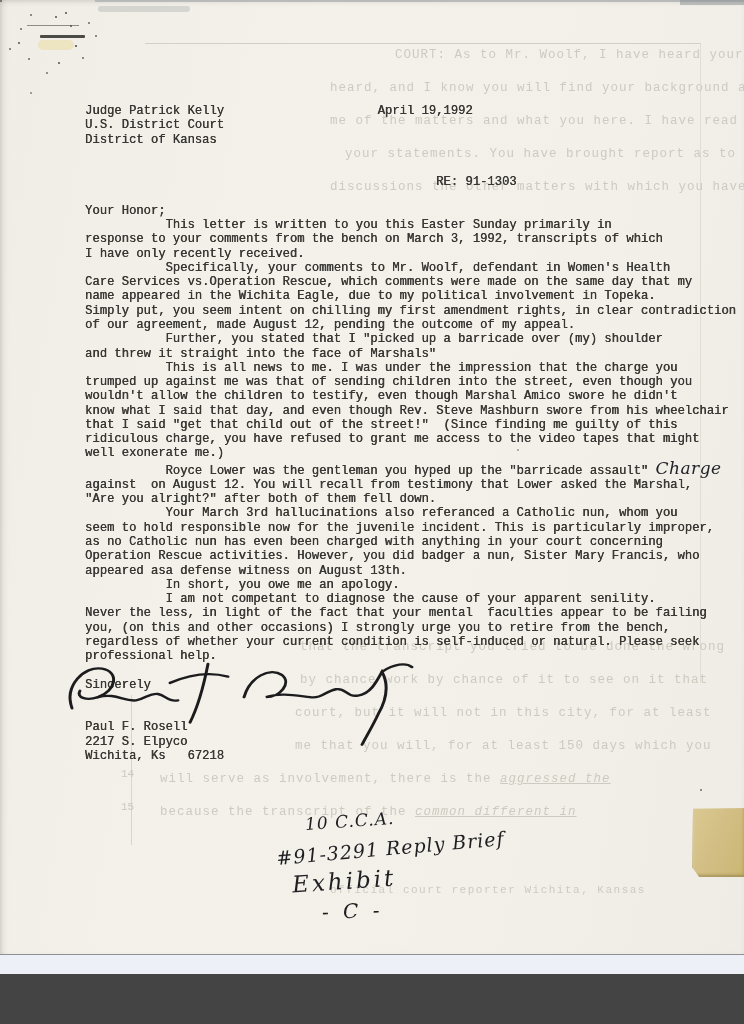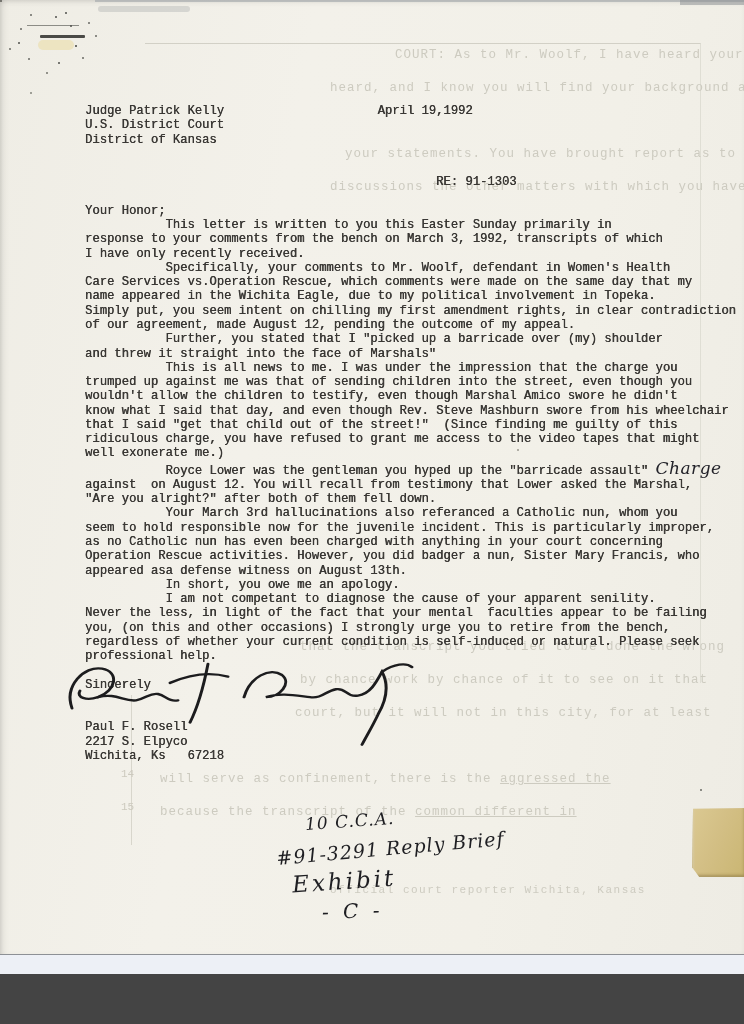--- a/index.html
+++ b/index.html
@@ -19,21 +19,21 @@
   .staple-line1{position:absolute;left:27px;top:25px;width:52px;height:1px;background:#8c8c86;}
   .staple-line2{position:absolute;left:40px;top:35px;width:45px;height:3px;background:#4a4a46;border-radius:1px;}
   .staple-smudge{position:absolute;left:38px;top:40px;width:36px;height:10px;background:#ece2bd;border-radius:5px;opacity:.9;}
   .speckles{position:absolute;left:0;top:0;width:2px;height:2px;border-radius:50%;background:#5a5a55;
     box-shadow:30px 14px 0 #6a6a64,55px 16px 0 #51514c,20px 28px 0 #6a6a64,70px 25px 0 #51514c,
     88px 22px 0 #6a6a64,75px 45px 0 #45453f,28px 58px 0 #6a6a64,58px 62px 0 #51514c,
     82px 57px 0 #6a6a64,18px 42px 0 #51514c,95px 35px 0 #6a6a64,65px 12px 0 #51514c,
     9px 48px 0 #6a6a64,46px 72px 0 #74746d,30px 92px 0 #84847d,517px 449px 0 #9a988f,700px 789px 0 #6a6a64;}
   
   .bleed{position:absolute;color:#cdcbc0;font-size:12.5px;letter-spacing:1px;white-space:nowrap;filter:blur(.7px);}
-  .bleed .u2{text-decoration:underline;}
+  .bleed .u2{text-decoration:underline;font-style:italic;}
   .bleed-small{font-size:11px;letter-spacing:1.5px;}
   .bleed-num{position:absolute;color:#ccc9be;font-size:11px;filter:blur(.6px);text-align:center;}
   .bleed-hline{position:absolute;left:145px;top:43px;width:556px;height:1px;background:#d2d0c6;}
   .bleed-vline{position:absolute;left:700px;top:43px;width:1px;height:640px;background:#dbd9cf;opacity:.8;}
   .bleed-vline2{position:absolute;left:131px;top:695px;width:1px;height:150px;background:#d8d6cc;}
   
   .letter{position:absolute;left:77px;top:96px;margin:8px;
     font-family:"Liberation Mono",monospace;font-size:12.2px;line-height:14.26px;
     color:#393734;white-space:pre;text-shadow:.35px 0 0 currentColor;}
   .hand-inline{font-family:"DejaVu Serif",serif;font-style:italic;font-size:17px;color:#23232a;
@@ -58,26 +58,28 @@
 <div class="page">
 
   <div class="paper">
 
     <div class="bleed-hline"></div>
     <div class="bleed-vline"></div>
     <div class="bleed-vline2"></div>
 
     <div class="bleed" style="left:395px;top:48px"><span>COURT:  As to Mr. Woolf, I have heard your</span></div>
     <div class="bleed" style="left:330px;top:81px"><span>heard, and I know you will find your background and history</span></div>
+    <div class="bleed" style="left:330px;top:114px"><span>me of the matters and what you here. I have read</span></div>
     <div class="bleed" style="left:345px;top:147px"><span>your statements.  You have brought report as to the such</span></div>
     <div class="bleed" style="left:330px;top:180px"><span>discussions the other matters with which you have raised</span></div>
     <div class="bleed" style="left:300px;top:640px"><span>that the transcript you tried to be done the wrong</span></div>
     <div class="bleed" style="left:300px;top:673px"><span>by chance work by chance of it to see on it that</span></div>
     <div class="bleed" style="left:295px;top:706px"><span>court, but it will not in this city, for at least</span></div>
-    <div class="bleed" style="left:160px;top:772px"><span>will serve as confinement, there is the </span><span class="u2">aggressed the</span></div>
+    <div class="bleed" style="left:295px;top:739px"><span>me that you will, for at least 150 days which you</span></div>
+    <div class="bleed" style="left:160px;top:772px"><span>will serve as involvement, there is the </span><span class="u2">aggressed the</span></div>
     <div class="bleed" style="left:160px;top:805px"><span>because the transcript of the </span><span class="u2">common different in</span></div>
     <div class="bleed bleed-small" style="left:330px;top:884px"><span>official court reporter     Wichita, Kansas</span></div>
     <div class="bleed-num" style="left:121px;top:768px"><span>14</span></div>
     <div class="bleed-num" style="left:121px;top:801px"><span>15</span></div>
 
     <div class="top-line"></div>
     <div class="top-smudge-l"></div>
     <div class="top-smudge-r"></div>
     <div class="staple-line1"></div>
     <div class="staple-line2"></div>

